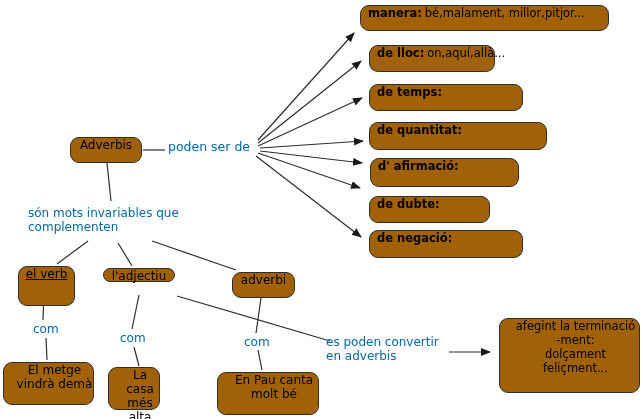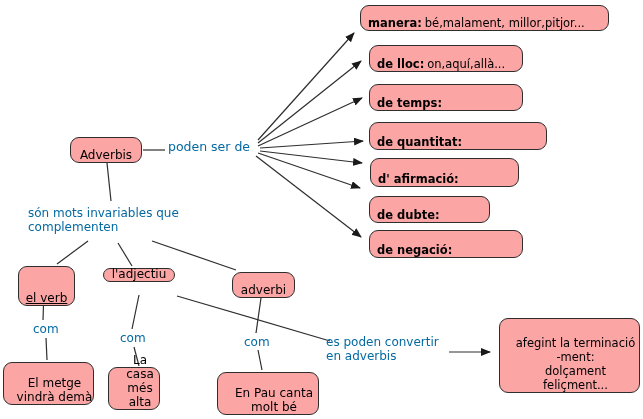--- a/index.html
+++ b/index.html
@@ -8,25 +8,25 @@
     width: 643px;
     height: 419px;
     background: #ffffff;
     font-family: "DejaVu Sans", sans-serif;
     overflow: hidden;
   }
   svg.edges { position:absolute; left:0; top:0; width:643px; height:419px; }
   .node {
     position: absolute;
     box-sizing: border-box;
-    background: #fca5a5;
+    background: #a16207;
     border: 1.5px solid #2e2e2e;
     border-radius: 9px;
     display: flex;
-    align-items: flex-end;
+    align-items: flex-start;
     justify-content: center;
     font-size: 12px;
     color: #000;
     line-height: 14px;
   }
   .type-node {
     justify-content: flex-start;
     padding: 0 7px;
     white-space: nowrap;
     font-size: 11.5px;
@@ -77,21 +77,21 @@
   </svg>
 
   <div class="node" style="left:70px; top:137px; width:72px; height:26px;">Adverbis</div>
 
   <div class="tlabel" style="left:168px; top:140px; font-size:12.5px;">poden ser de</div>
 
   <div class="node type-node" style="left:360px; top:5px; width:249px; height:26px;">
     <b>manera:</b>
     <span>bé,malament, millor,pitjor...</span>
   </div>
-  <div class="node type-node" style="left:369px; top:45px; width:154px; height:27px;">
+  <div class="node type-node" style="left:369px; top:45px; width:126px; height:27px;">
     <b>de lloc:</b>
     <span>on,aquí,allà...</span>
   </div>
   <div class="node type-node" style="left:369px; top:84px; width:154px; height:27px;">
     <b>de temps:</b>
     <span></span>
   </div>
   <div class="node type-node" style="left:369px; top:122px; width:178px; height:28px;">
     <b>de quantitat:</b>
     <span></span>

